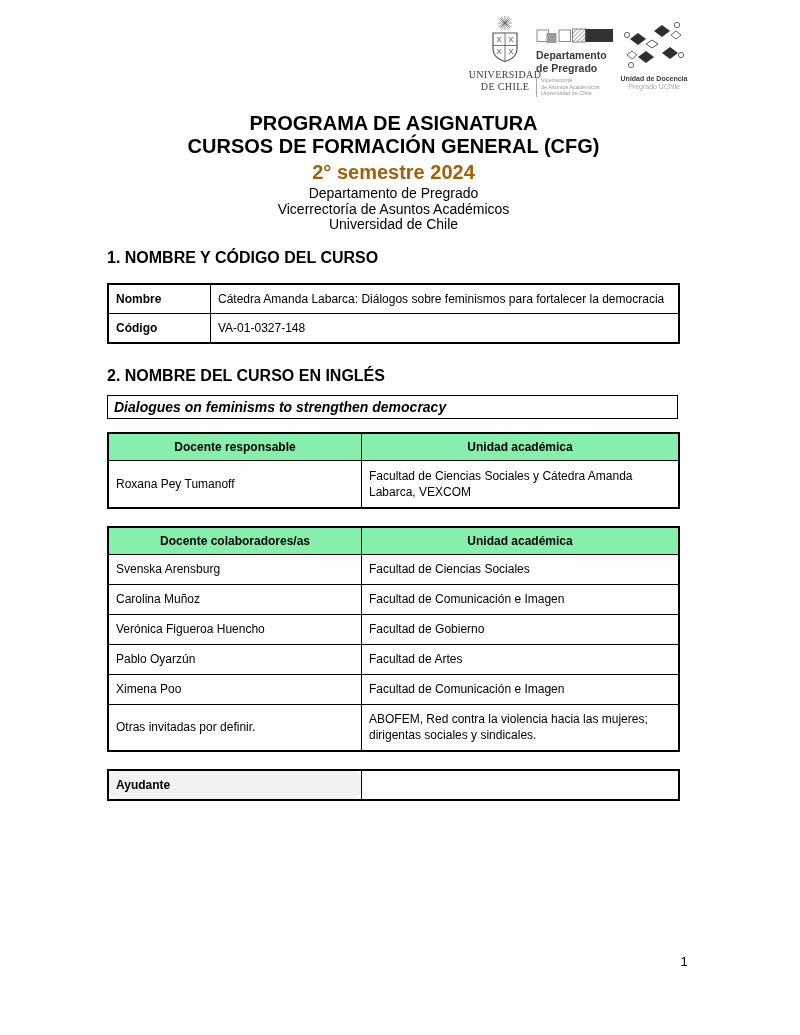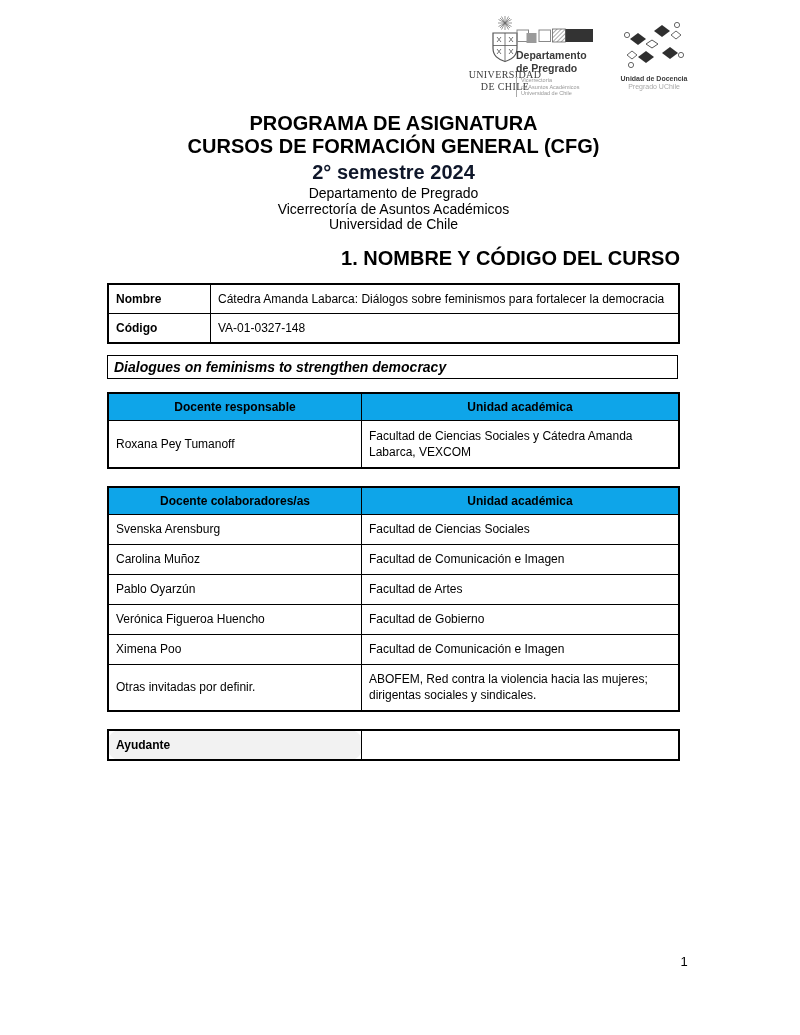--- a/index.html
+++ b/index.html
@@ -15,21 +15,21 @@
 
   
   .logos { position: absolute; left: 0; top: 0; width: 800px; height: 100px; }
   .logo { position: absolute; text-align: center; }
   .logo-uchile { left: 462px; top: 14px; width: 86px; }
   .logo-uchile .crest-text {
     font-family: "Liberation Serif", serif;
     font-size: 10px; line-height: 11px; letter-spacing: 0.4px;
     color: #3d3d3d; margin-top: 1px;
   }
-  .logo-pregrado { left: 516px; top: 27px; width: 80px; text-align: left; }
+  .logo-pregrado { left: 536px; top: 27px; width: 80px; text-align: left; }
   .logo-pregrado .dp-title {
     font-size: 10.5px; font-weight: bold; line-height: 11px;
     color: #3a3a3a; margin-top: 2px;
   }
   .logo-pregrado .dp-sub {
     margin-top: 3px; border-left: 1px solid #a9a9a9; padding-left: 4px;
     font-size: 5.5px; line-height: 6.5px; color: #979797;
   }
   .logo-docencia { left: 617px; top: 20px; width: 74px; }
   .logo-docencia .ud-line1 { font-size: 7px; font-weight: bold; color: #3b3b3b; line-height: 8px; margin-top: 1px; }
@@ -37,33 +37,33 @@
 
   
   .content { position: absolute; left: 107px; top: 112px; width: 573px; }
 
   .doc-title {
     text-align: center; font-size: 20px; font-weight: bold;
     line-height: 23px; color: #000;
   }
   .semester {
     text-align: center; font-size: 20px; font-weight: bold;
-    line-height: 23px; color: #0f172a; margin-top: 3px;
+    line-height: 23px; color: #a16207; margin-top: 3px;
   }
   .subtitle { text-align: center; font-size: 14px; line-height: 15.5px; margin-top: 2px; }
 
-  .sec-heading { font-size: 20px; font-weight: bold; line-height: 16px; text-align: right; }
+  .sec-heading { font-size: 16px; font-weight: bold; line-height: 16px; }
   .h1 { margin-top: 17px; }
   .h2 { margin-top: 24px; }
   .h3 { margin-top: 23px; }
 
   table { border-collapse: collapse; width: 573px; table-layout: fixed; }
   table { border: 2px solid #000; }
   td, th { border: 1px solid #000; font-size: 12px; line-height: 16px; vertical-align: middle; padding: 5px 7px; }
-  th { background: #0ea5e9; font-weight: bold; text-align: center; }
+  th { background: #86efac; font-weight: bold; text-align: center; }
 
   .tbl-namecode { margin-top: 17px; }
   .tbl-namecode td { padding: 6px 7px; }
   .tbl-namecode .lbl { font-weight: bold; }
   .tbl-namecode .col1 { width: 87px; }
   .cell-justify { text-align: justify; }
 
   .english-box {
     margin-top: 11px; border: 1px solid #000; width: 571px;
     padding: 3px 6px; box-sizing: border-box;
@@ -179,20 +179,21 @@
         <td class="lbl col1">Nombre</td>
         <td class="cell-justify">Cátedra Amanda Labarca: Diálogos sobre feminismos para fortalecer la democracia</td>
       </tr>
       <tr>
         <td class="lbl col1">Código</td>
         <td>VA-01-0327-148</td>
       </tr>
     </tbody>
       </table>
 
+    <div class="sec-heading h2">2. NOMBRE DEL CURSO EN INGLÉS</div>
     <div class="english-box">Dialogues on feminisms to strengthen democracy</div>
 
 
     <table class="tbl-resp">
       <tbody>
           <tr>
         <th class="col-wide1">Docente responsable</th>
         <th>Unidad académica</th>
       </tr>
       <tr>
@@ -210,28 +211,28 @@
       </tr>
       <tr>
         <td>Svenska Arensburg</td>
         <td>Facultad de Ciencias Sociales</td>
       </tr>
       <tr>
         <td>Carolina Muñoz</td>
         <td>Facultad de Comunicación e Imagen</td>
       </tr>
       <tr>
+        <td>Verónica Figueroa Huencho</td>
+        <td>Facultad de Gobierno</td>
+      </tr>
+      <tr>
         <td>Pablo Oyarzún</td>
         <td>Facultad de Artes</td>
       </tr>
       <tr>
-        <td>Verónica Figueroa Huencho</td>
-        <td>Facultad de Gobierno</td>
-      </tr>
-      <tr>
         <td>Ximena Poo</td>
         <td>Facultad de Comunicación e Imagen</td>
       </tr>
       <tr>
         <td>Otras invitadas por definir.</td>
         <td>ABOFEM, Red contra la violencia hacia las mujeres; dirigentas sociales y sindicales.</td>
       </tr>
     </tbody>
       </table>
 

